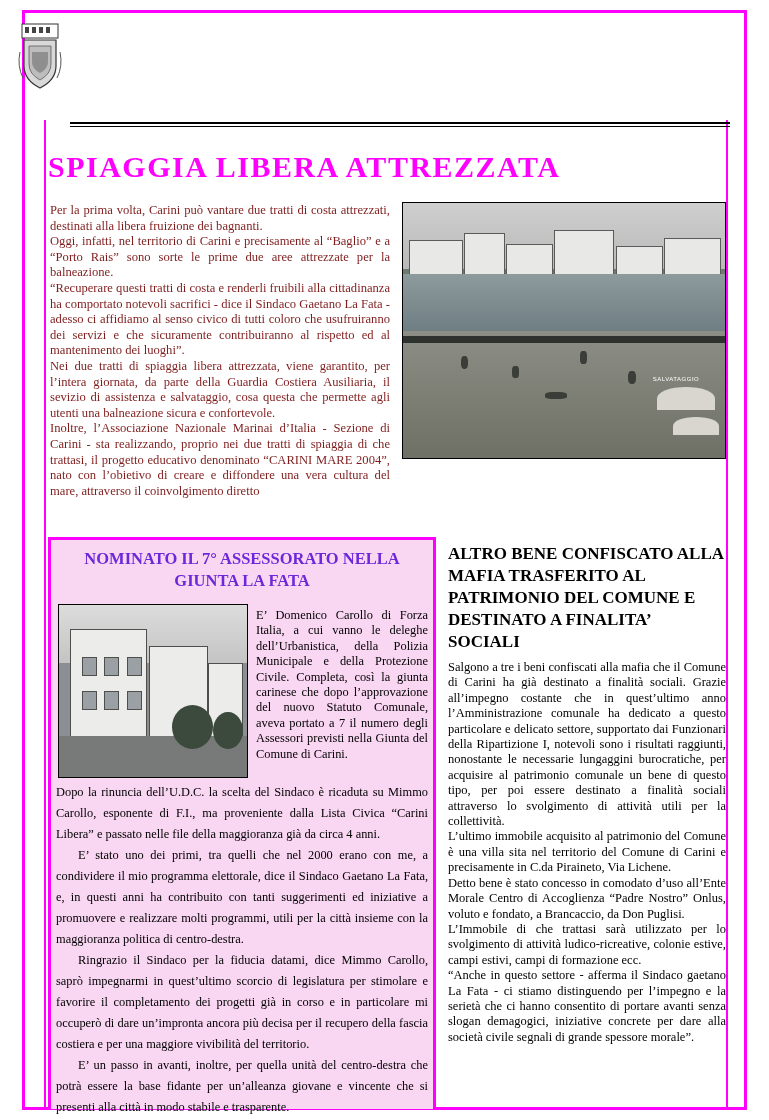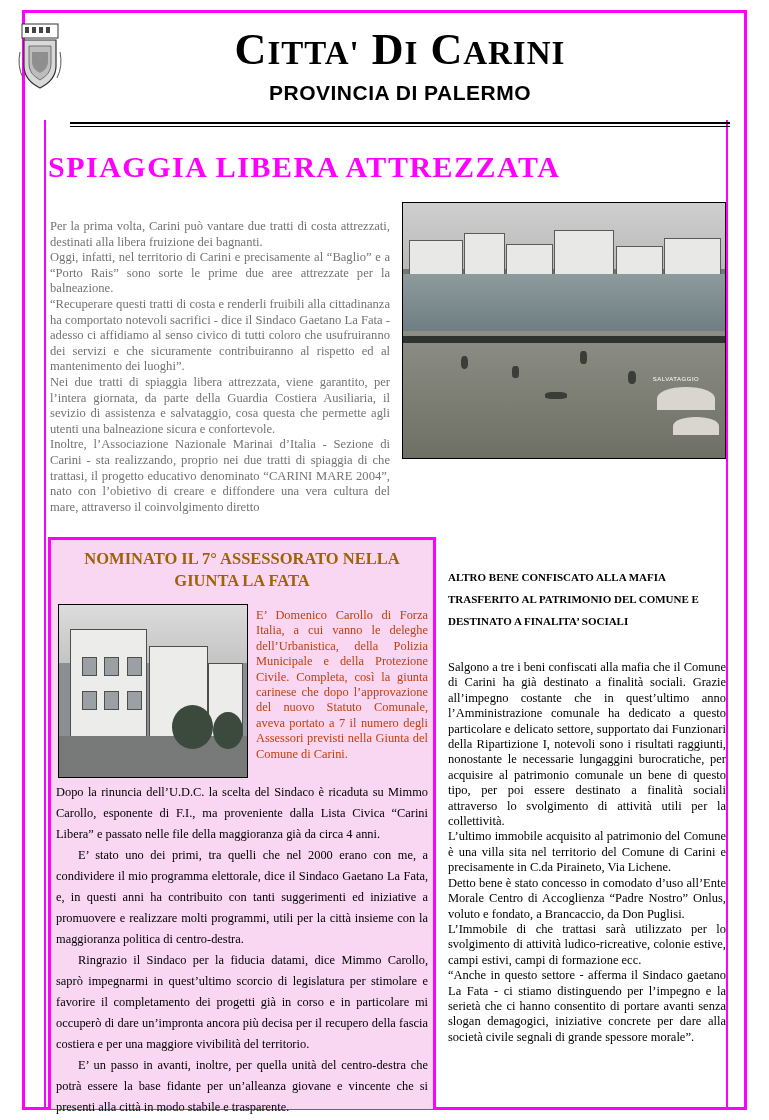--- a/index.html
+++ b/index.html
@@ -115,26 +115,26 @@
     font-family: "Liberation Serif", serif;
     font-weight: bold;
     font-size: 30px;
     color: #ff00ff;
     letter-spacing: 1.5px;
   }
 
   
   .col-left-top {
     position: absolute;
-    left: 50px; top: 219px;
+    left: 50px; top: 203px;
     width: 340px;
     font-size: 12.6px;
     line-height: 15.6px;
     text-align: justify;
-    color: #737373;
+    color: #7f1d1d;
   }
   .col-left-top p { margin: 0; }
 
   .photo-main {
     position: absolute;
     left: 402px; top: 202px;
     width: 322px; height: 255px;
     border: 1px solid #000;
     overflow: hidden;
     background: #6f7a70;
@@ -164,60 +164,60 @@
   }
   .panel-title {
     position: absolute;
     left: 56px; top: 548px;
     width: 372px;
     text-align: center;
     font-family: "Liberation Serif", serif;
     font-weight: bold;
     font-size: 16.5px;
     line-height: 22px;
-    color: #a16207;
+    color: #6d28d9;
   }
   .photo-small {
     position: absolute;
     left: 58px; top: 604px;
     width: 188px; height: 172px;
     border: 1px solid #000;
     overflow: hidden;
     background: #8b8f93;
   }
   .panel-col {
     position: absolute;
     left: 256px; top: 608px;
     width: 172px;
     font-size: 12.4px;
     line-height: 15.4px;
     text-align: justify;
-    color: #c2410c;
+    color: #000000;
   }
   .panel-col p { margin: 0; }
   .panel-body {
     position: absolute;
     left: 56px; top: 782px;
     width: 372px;
     font-size: 12.4px;
     line-height: 21px;
     text-align: justify;
     color: #000;
   }
   .panel-body p { margin: 0; text-indent: 22px; }
   .panel-body p.noindent { text-indent: 0; }
 
   
   .right-head {
     position: absolute;
-    left: 448px; top: 566px;
+    left: 448px; top: 543px;
     width: 278px;
     font-family: "Liberation Serif", serif;
     font-weight: bold;
-    font-size: 11px;
+    font-size: 17px;
     line-height: 22px;
     color: #000;
     text-align: left;
   }
   .right-body {
     position: absolute;
     left: 448px; top: 660px;
     width: 278px;
     font-size: 12.5px;
     line-height: 15.4px;
@@ -264,24 +264,20 @@
     <rect x="14" y="5" width="4" height="6" fill="#444"></rect>
     <rect x="21" y="5" width="4" height="6" fill="#444"></rect>
     <rect x="28" y="5" width="4" height="6" fill="#444"></rect>
     <path d="M6 18 L38 18 L38 44 Q38 58 22 66 Q6 58 6 44 Z" fill="#d9d9d9" stroke="#333" stroke-width="1.2"></path>
     <path d="M11 24 L33 24 L33 42 Q33 52 22 58 Q11 52 11 42 Z" fill="#bdbdbd" stroke="#5a5a5a" stroke-width="0.8"></path>
     <path d="M14 30 L30 30 L30 40 Q30 47 22 51 Q14 47 14 40 Z" fill="#8f8f8f"></path>
     <path d="M2 30 Q-1 44 5 56" fill="none" stroke="#555" stroke-width="1"></path>
     <path d="M42 30 Q45 44 39 56" fill="none" stroke="#555" stroke-width="1"></path>
   </svg>
 
-  <div class="masthead">
-    <div class="masthead-title"><span class="cap">C</span><span style="font-size:33px;">ITTA'</span> <span class="cap">D</span><span style="font-size:33px;">I</span> <span class="cap">C</span><span style="font-size:33px;">ARINI</span></div>
-    <div class="masthead-sub">PROVINCIA DI PALERMO</div>
-  </div>
   <div class="masthead-rule"></div>
   <div class="masthead-rule2"></div>
 
   <div class="headline">SPIAGGIA  LIBERA  ATTREZZATA</div>
 
   <div class="col-left-top">
     <p style="white-space: pre-line;">Per la prima volta, Carini può vantare due tratti di costa attrezzati, destinati alla libera fruizione dei bagnanti.
 Oggi, infatti, nel territorio di Carini e precisamente al “Baglio” e a “Porto Rais” sono sorte le prime due aree attrezzate per la balneazione.
 “Recuperare questi tratti di costa e renderli fruibili alla cittadinanza ha comportato notevoli sacrifici - dice il Sindaco Gaetano La Fata - adesso ci affidiamo al senso civico di tutti coloro che usufruiranno dei servizi e che sicuramente contribuiranno al rispetto ed al mantenimento dei luoghi”.
 Nei due tratti di spiaggia libera attrezzata, viene garantito, per l’intera giornata, da parte della Guardia Costiera Ausiliaria, il sevizio di assistenza e salvataggio, cosa questa che permette agli utenti una balneazione sicura e confortevole.

